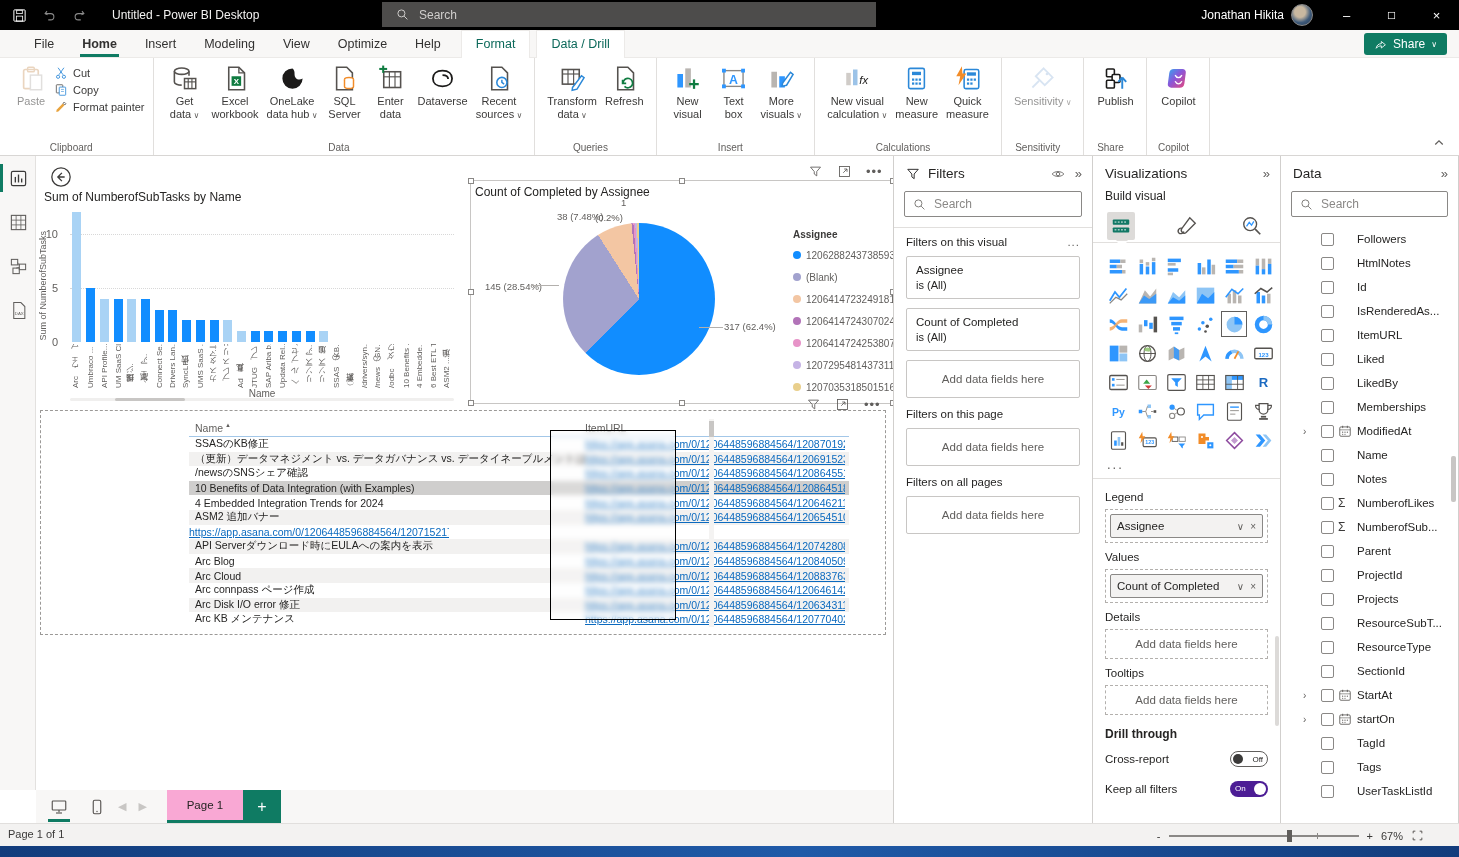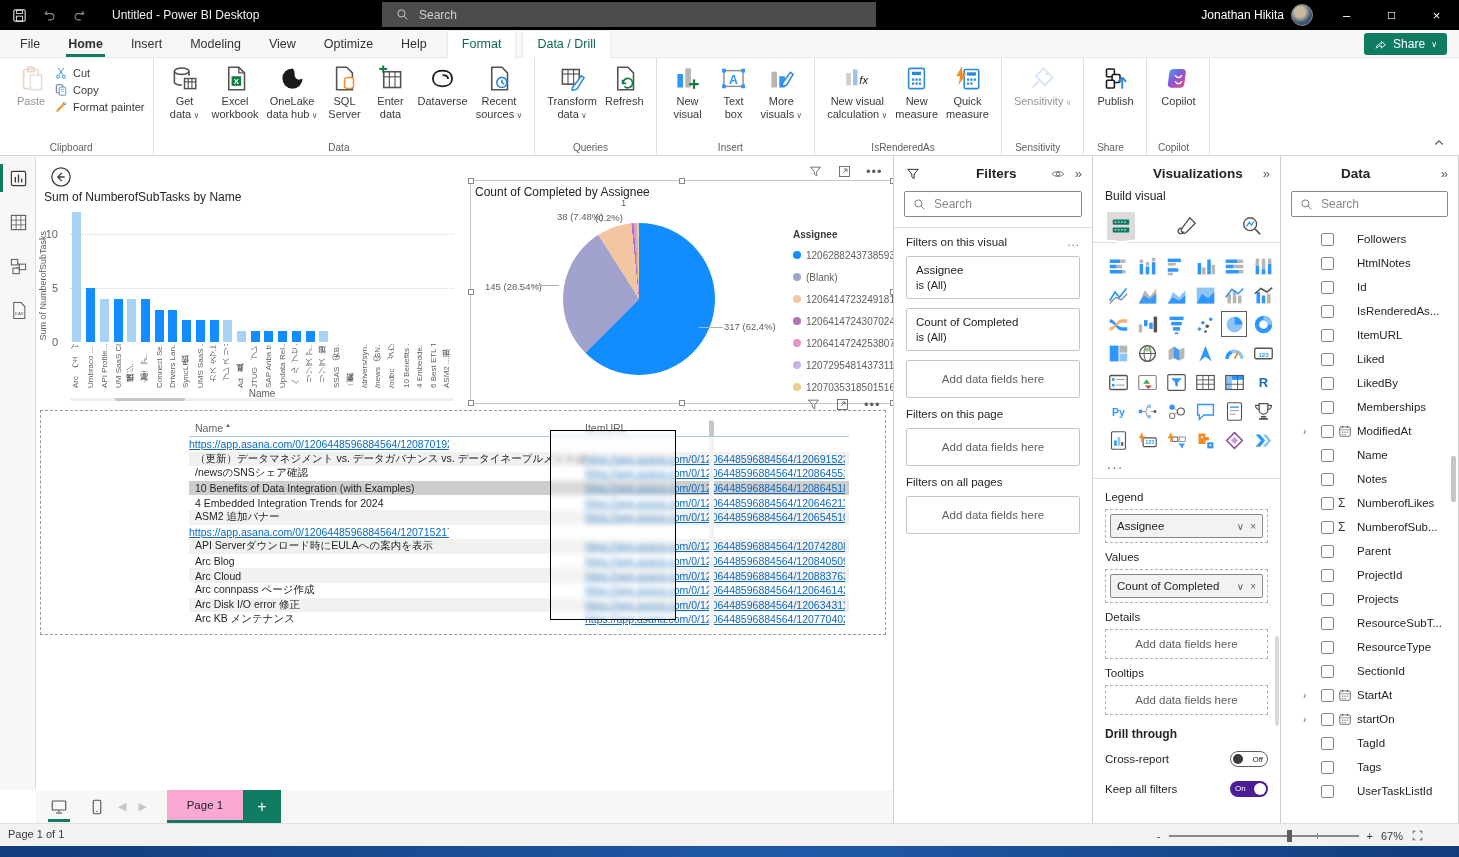--- a/index.html
+++ b/index.html
@@ -98,21 +98,21 @@
   .thead{display:flex;height:18px;border-bottom:1px solid #a3c7e8;align-items:center;}
   .thead .tc-name,.thead .tc-url{color:#605e5c;text-decoration:none;font-size:10.5px;}
   .sortasc{font-size:6px;color:#605e5c;margin-left:2px;vertical-align:top;}
   .redact{position:absolute;left:509px;top:19px;width:126px;height:190px;border:1px solid #000;backdrop-filter:blur(2.5px);background:rgba(250,250,250,.25);}
   .vscroll{position:absolute;left:668px;top:8px;width:5px;height:208px;background:#f4f3f2;}
   .vscroll .thumb{position:absolute;top:2px;left:0;width:5px;height:16px;background:#c8c6c4;}
 
   
   .pane{position:absolute;top:156px;height:667px;background:#fff;border-left:1px solid #d1cfcd;overflow:hidden;}
   .pane-head{display:flex;align-items:center;padding:10px 10px 6px 12px;}
-  .pane-title{font-size:13.5px;font-weight:bold;color:#252423;flex:1;margin-left:48px;}
+  .pane-title{font-size:13.5px;font-weight:normal;color:#252423;flex:1;}
   .pane-head .hicon{margin-left:10px;color:#605e5c;}
   .pane-head .hicon svg{width:14px;height:14px;}
   .collapse-g{font-size:13px;color:#605e5c;margin-left:10px;}
   .searchbox{margin:4px 10px 10px 10px;height:26px;border:1px solid #8a8886;border-radius:2px;display:flex;align-items:center;padding:0 8px;gap:8px;color:#8a8886;font-size:12px;}
   .searchbox svg{width:13px;height:13px;}
 
   
   .fpane{left:893px;width:199px;}
   .fdivider{border-top:1px solid #e1dfdd;margin:2px 0 8px 0;}
   .fsection{padding:0 12px;margin-bottom:6px;}
@@ -222,21 +222,21 @@
     <span class="tb-btn" style="right:90px">–</span>
     <span class="tb-btn" style="right:45px">
         <svg viewBox="0 0 24 24">
           <rect x="5" y="5" width="14" height="14" fill="none" stroke="#fff" stroke-width="1.4"></rect>
         </svg>
       </span>
     <span class="tb-btn" style="right:0">×</span>
   </div>
 
   <div class="menubar">
-    <div id="menu-tabs" style="display: flex; align-items: flex-start; padding-left: 6px; border-radius: 10px;">
+    <div id="menu-tabs" style="display: flex; align-items: flex-start; padding-left: 20px; border-radius: 10px;">
         <div class="mtab">File</div>
         <div class="mtab active">Home</div>
         <div class="mtab">Insert</div>
         <div class="mtab">Modeling</div>
         <div class="mtab">View</div>
         <div class="mtab">Optimize</div>
         <div class="mtab">Help</div>
         <div class="mtab ctx">Format</div>
         <div class="mtab ctx">Data / Drill</div>
       </div>
@@ -492,21 +492,21 @@
                 <rect x="17.5" y="12" width="2" height="2" fill="#2b88d8"></rect>
                 <rect x="11.5" y="15.5" width="2" height="2" fill="#2b88d8"></rect>
                 <rect x="14.5" y="15.5" width="2" height="2" fill="#2b88d8"></rect>
               </g>
               <path d="M7 1 L2 10 H5.5 L4 18 L11 7.5 H7.5 Z" fill="#f28c28"></path>
             </svg>
           </span>
           <span class="lbl">Quick</span>
           <span class="lbl">measure</span>
         </div>
-        <div class="rgroup-label">IsRenderedAs</div>
+        <div class="rgroup-label">Calculations</div>
       </div>
       <div class="rgroup">
         <div class="rbtn disabled">
           <span>
             <svg viewBox="0 0 24 24" xmlns="http://www.w3.org/2000/svg">
               <path d="M13 3 L21 11 L14 18 L6 10 Z" fill="none" stroke="#b9cfe8" stroke-width="1.6"></path>
               <circle cx="16" cy="8" r="1.2" fill="#b9cfe8"></circle>
               <path d="M9 14 L3 20" stroke="#b9cfe8" stroke-width="1.6"></path>
             </svg>
           </span>
@@ -884,20 +884,21 @@
       <span class="dots">•••</span>
     </div>
 
     <div class="tablewrap">
       <div class="tbl" id="tbl">
           <div class="thead">
             <span class="tc-name">Name<span class="sortasc">▲</span></span>
             <span class="tc-url">ItemURL</span>
           </div>
           <div class="trow">
+            <span class="tc-name">SSASのKB修正</span>
             <a class="tc-url">https://app.asana.com/0/1206448596884564/1208701927126079</a>
           </div>
           <div class="trow alt">
             <span class="tc-name">（更新）データマネジメント vs. データガバナンス vs. データイネーブルメントはどう違うの？</span>
             <a class="tc-url">https://app.asana.com/0/1206448596884564/1206915237046302</a>
           </div>
           <div class="trow">
             <span class="tc-name">/newsのSNSシェア確認</span>
             <a class="tc-url">https://app.asana.com/0/1206448596884564/1208645513256306</a>
           </div>

